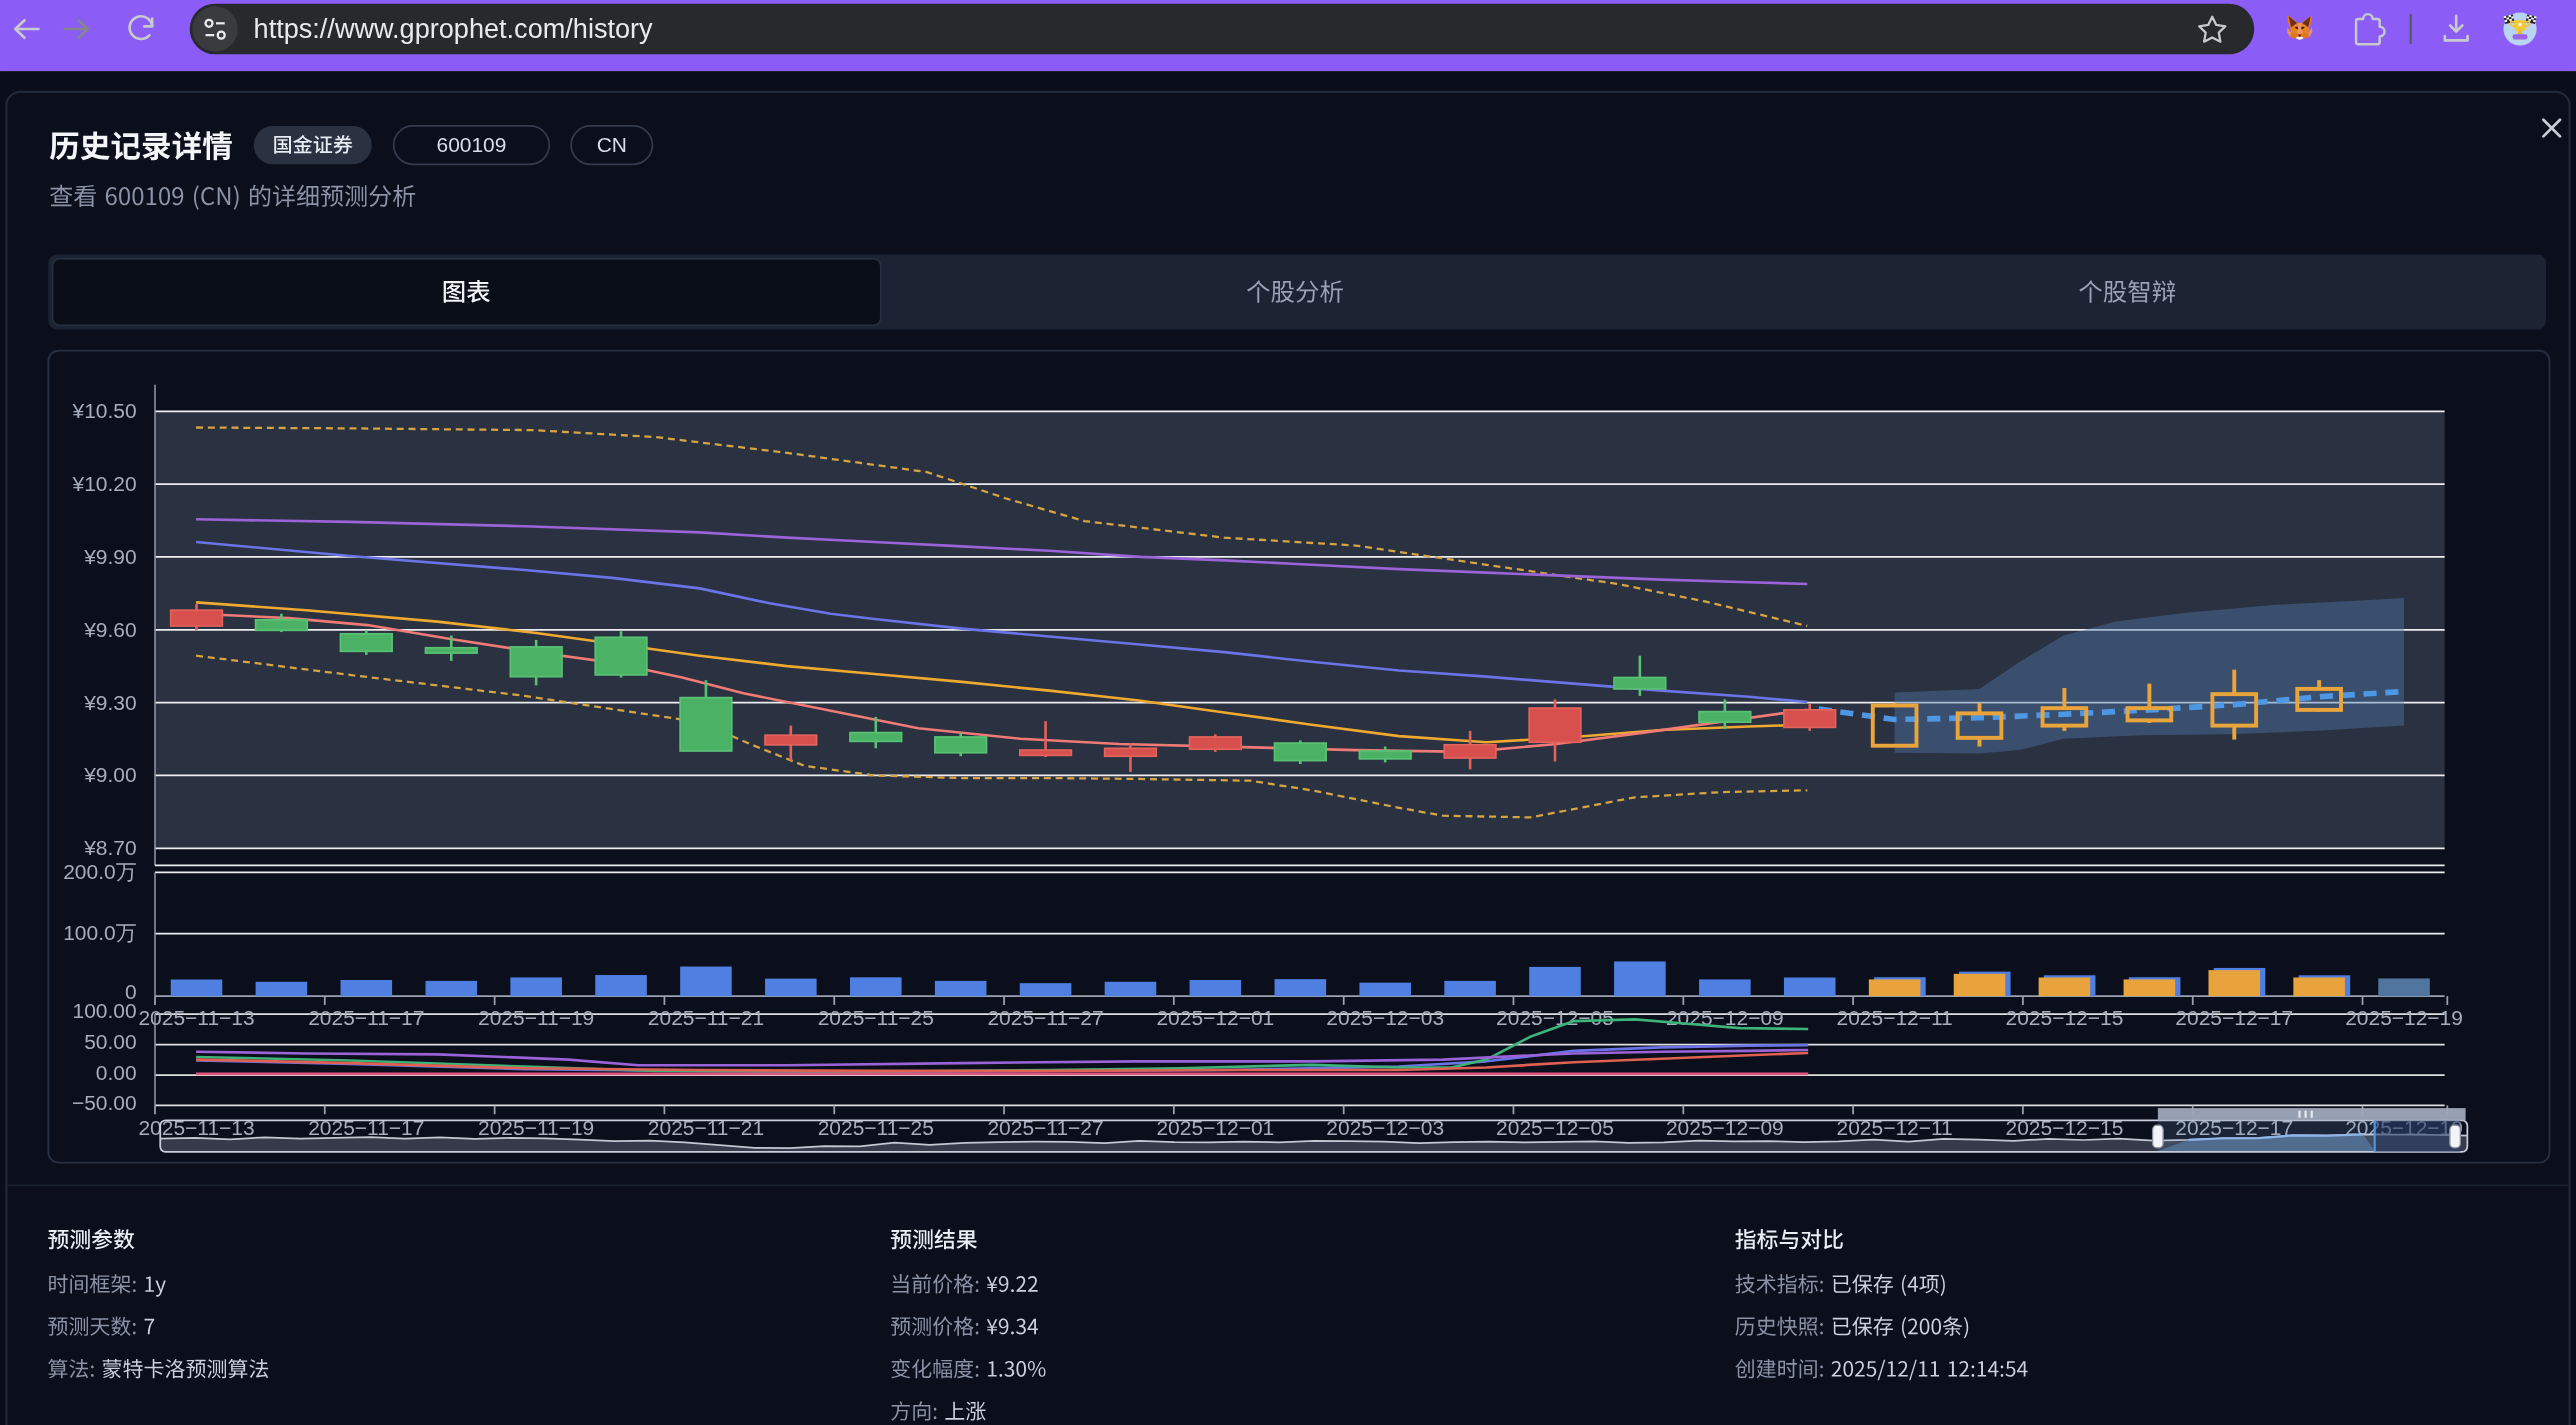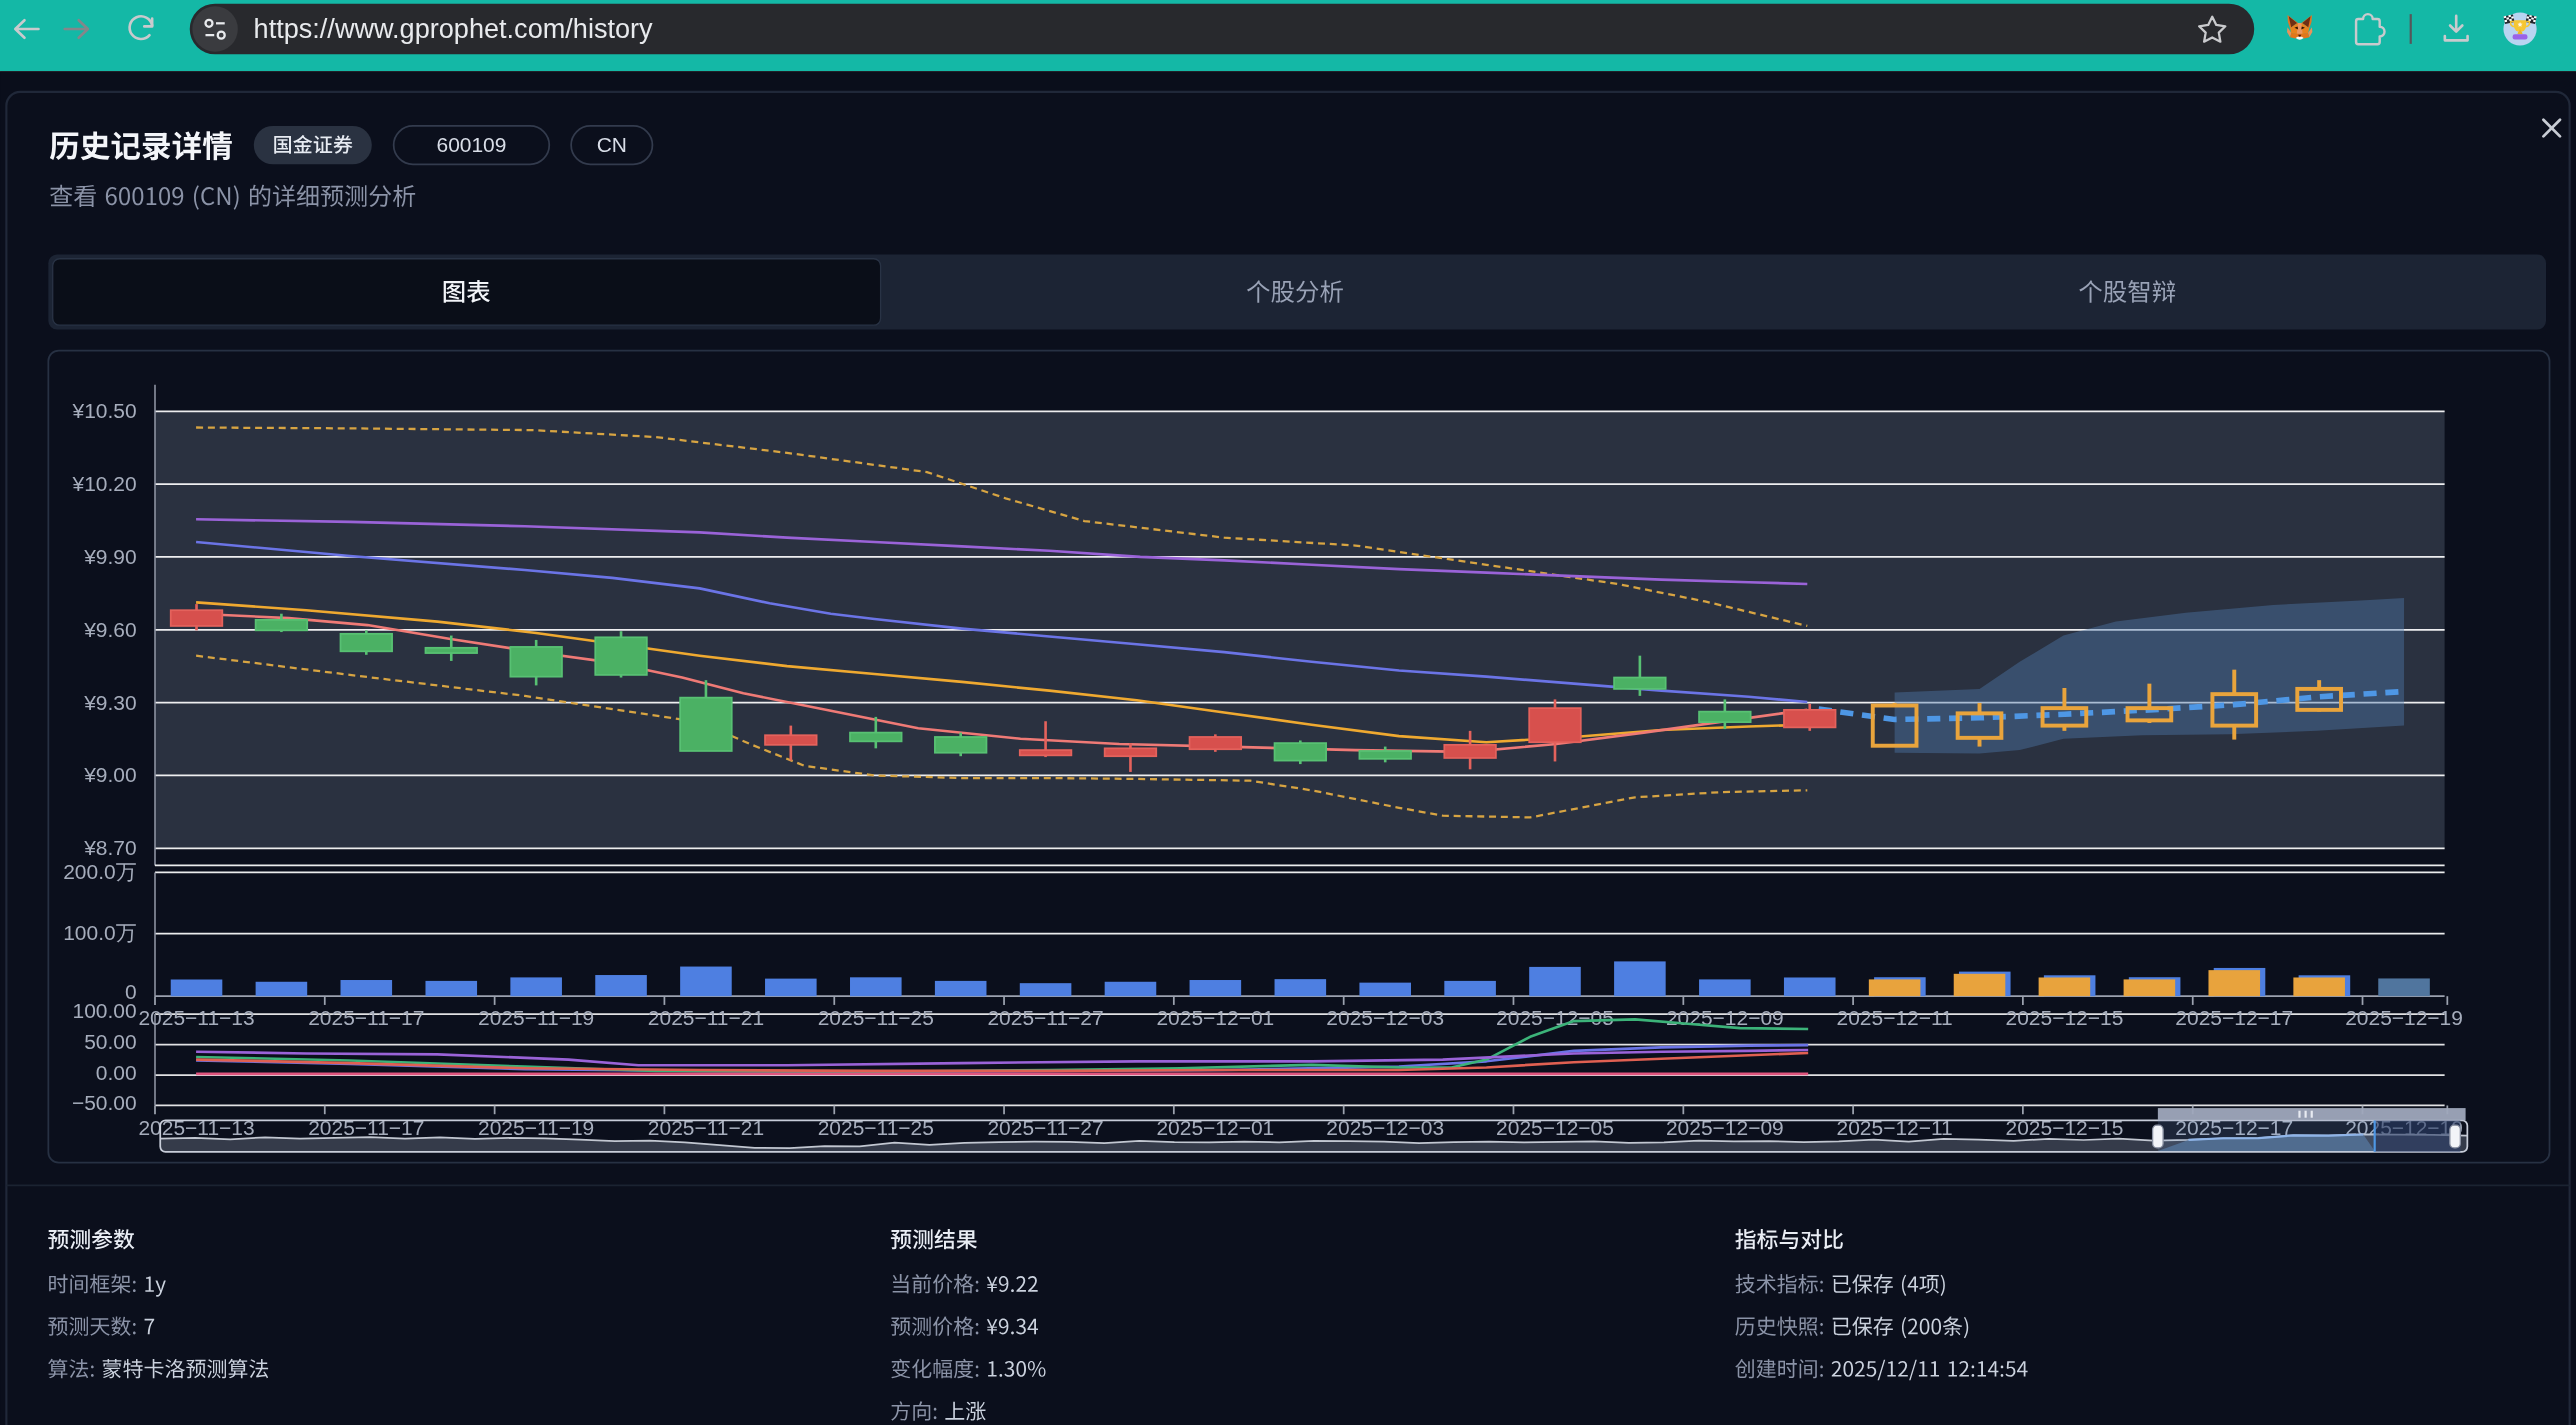--- a/index.html
+++ b/index.html
@@ -1,15 +1,15 @@
 <!DOCTYPE html>
 <html style="font-size:14px"><head><meta charset="utf-8">
 <style>
  html,body{margin:0;padding:0;width:2576px;height:1425px;overflow:hidden;background:#0A0E1B;font-family:"Liberation Sans",sans-serif;}
- #chrome{position:absolute;left:0;top:0;width:2576px;height:72px;background:#14b8a6;border-bottom:1.7px solid #2A2B2F;box-sizing:border-box;}
+ #chrome{position:absolute;left:0;top:0;width:2576px;height:72px;background:#8b5cf6;border-bottom:1.7px solid #2A2B2F;box-sizing:border-box;}
  #main{position:absolute;left:0;top:0;width:2576px;height:1425px;}
 </style></head>
 <body>
 
 <div id="chrome">
  <svg id="navicons" width="2576" height="72" viewBox="0 0 2946 82">
   <g stroke="#C9CACD" stroke-width="3" fill="none" stroke-linecap="round" stroke-linejoin="round">
    <path d="M44 33 H18 M28 23 L17.5 33 L28 43"></path>
   </g>
   <g stroke="#85868A" stroke-width="3" fill="none" stroke-linecap="round" stroke-linejoin="round">

